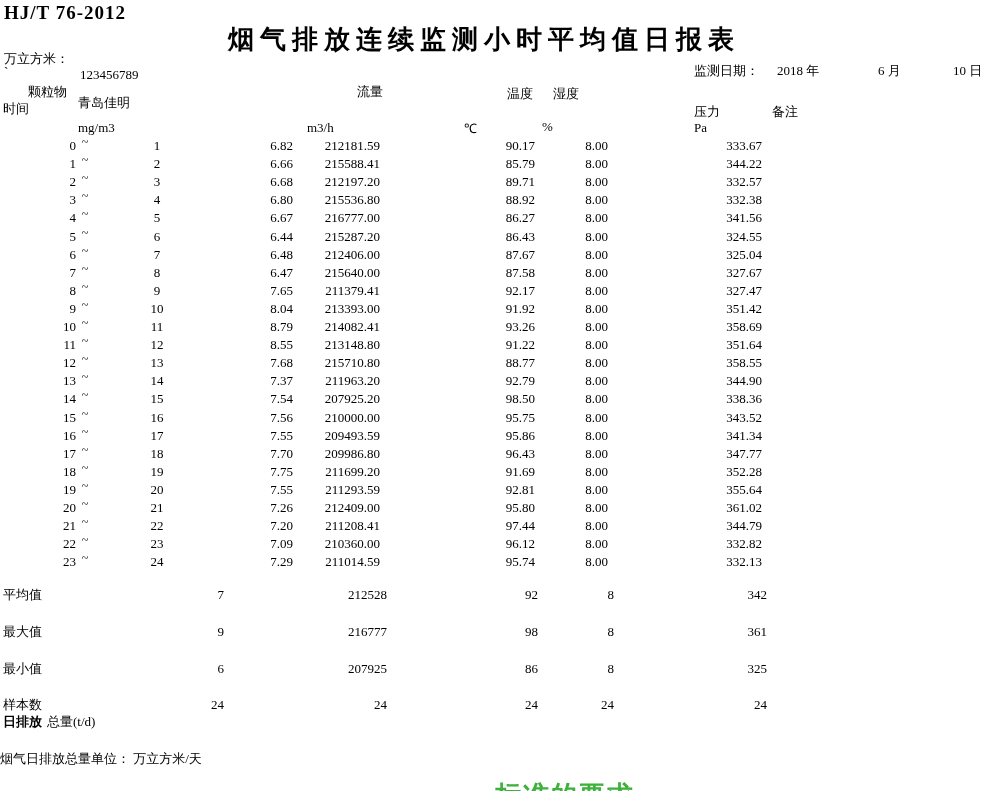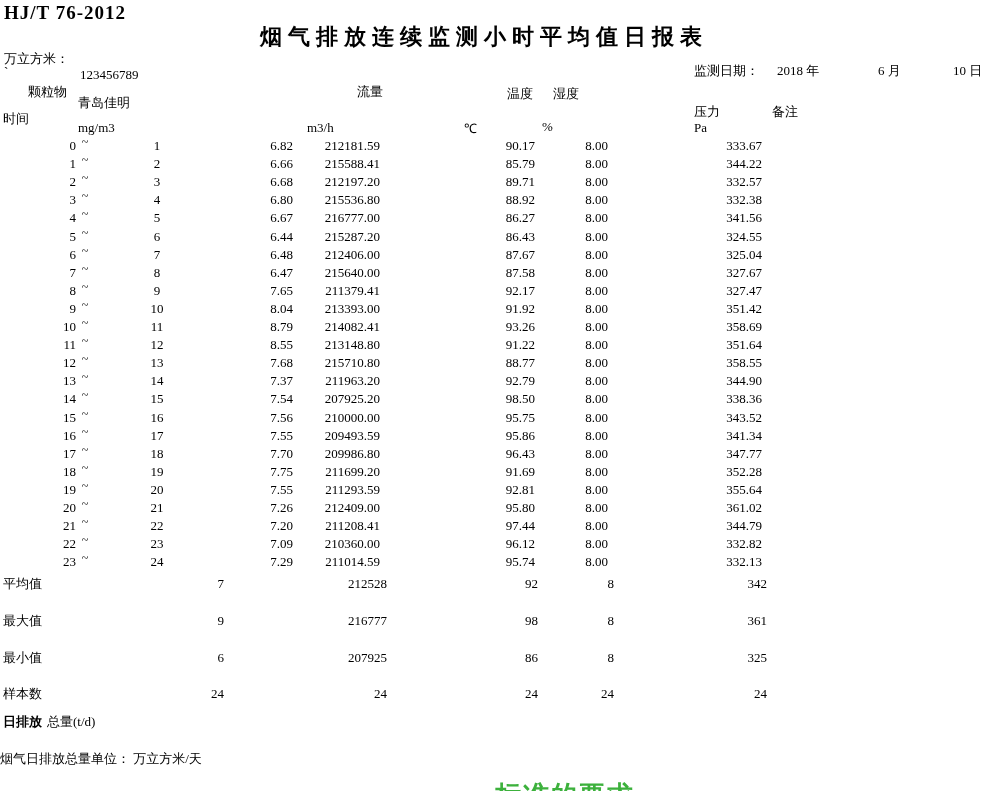--- a/index.html
+++ b/index.html
@@ -7,30 +7,30 @@
     position:relative;
     width:984px;height:791px;
     background:#ffffff;
     overflow:hidden;
     color:#000;
     font-family:"Liberation Serif", serif;
     font-size:13px;
   }
   .abs{position:absolute;white-space:nowrap;}
   .standard{left:4px;top:2px;font-size:19px;font-weight:bold;letter-spacing:1px;}
-  .title{left:228px;top:22px;font-size:22px;font-weight:bold;letter-spacing:6px;margin-left:32px;}
+  .title{left:228px;top:22px;font-size:26px;font-weight:bold;letter-spacing:6px;}
   .plant-label{left:4px;top:50px;}
   .plant-name{left:78px;top:50px;margin-top:44px;}
   .plant-mark{left:4px;top:64px;}
   .plant-code{left:80px;top:67px;}
   .date-label{left:694px;top:62px;}
   .date-year{left:777px;top:62px;}
   .date-month{left:878px;top:62px;}
   .date-day{left:953px;top:62px;}
-  .h-time{left:3px;top:100px;margin-top:10px;}
+  .h-time{left:3px;top:100px;}
   .h-pm{left:28px;top:83px;}
   .h-flow{left:357px;top:83px;}
   .h-temp{left:507px;top:85px;}
   .h-hum{left:553px;top:85px;}
   .h-pres{left:694px;top:86px;margin-top:17px;}
   .h-note{left:772px;top:103px;}
   .u-pm{left:78px;top:120px;}
   .u-flow{left:307px;top:120px;}
   .u-temp{left:464px;top:119px;}
   .u-hum{left:542px;top:119px;}
@@ -42,21 +42,21 @@
   .c.h1{left:0;width:76px;text-align:right;}
   .c.tilde{left:78px;width:14px;text-align:center;font-size:12px;transform:translateY(-4px);}
   .c.h2{left:127px;width:60px;text-align:center;}
   .c.pm{left:213px;width:80px;text-align:right;}
   .c.flow{left:268px;width:112px;text-align:right;}
   .c.temp{left:455px;width:80px;text-align:right;}
   .c.hum{left:528px;width:80px;text-align:right;}
   .c.pres{left:662px;width:100px;text-align:right;}
 
   .srow{position:absolute;left:0;width:790px;height:16px;line-height:16px;}
-  .srow .s{position:absolute;top:5px;white-space:nowrap;}
+  .srow .s{position:absolute;top:16px;white-space:nowrap;}
   .s-label{left:3px;}
   .s-pm{left:144px;width:80px;text-align:right;}
   .s-flow{left:277px;width:110px;text-align:right;}
   .s-temp{left:458px;width:80px;text-align:right;}
   .s-hum{left:534px;width:80px;text-align:right;}
   .s-pres{left:667px;width:100px;text-align:right;}
   .row-avg{top:571px;}
   .row-max{top:608px;}
   .row-min{top:645px;}
   .row-samples{top:681px;}

